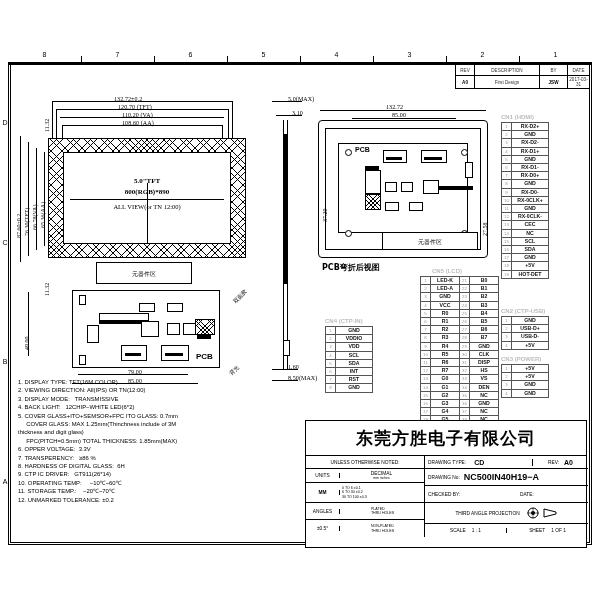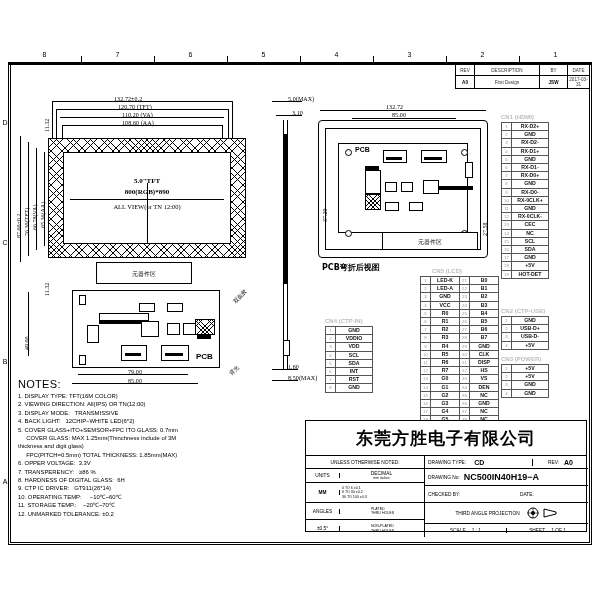--- a/index.html
+++ b/index.html
@@ -94,21 +94,21 @@
             font-family:"Liberation Sans",sans-serif;}
 
   
   #revblk{position:absolute;left:455px;top:64px;width:135px;}
   #revblk table{border-collapse:collapse;width:135px;font-size:4.6px;
                 font-family:"Liberation Sans",sans-serif;}
   #revblk td{border:.5px solid #000;text-align:center;height:8px;color:#333;}
   #revblk td.b{font-weight:bold;color:#000;}
 
   
-  #title{position:absolute;left:305px;top:420px;width:282px;height:112px;
+  #title{position:absolute;left:305px;top:420px;width:282px;height:128px;
          border:1px solid #000;box-sizing:border-box;background:#fff;}
   #company{height:34px;border-bottom:1px solid #000;display:flex;
            align-items:center;justify-content:center;
            font-family:"DejaVu Sans",sans-serif;font-size:17px;
            letter-spacing:1px;font-weight:bold;}
   #tbody{display:flex;height:81px;}
   #tleft{width:118px;border-right:1px solid #000;}
   #tright{flex:1;}
   .trow{display:flex;border-bottom:1px solid #000;box-sizing:border-box;align-items:center;}
   .tcell{font-size:4.8px;display:flex;align-items:center;
@@ -559,21 +559,20 @@
         <tr>
           <td class="n">20</td>
           <td class="s" style="width: 26px;">G7</td>
           <td class="n">40</td>
           <td class="s" style="width: 26px;">NC</td>
         </tr>
       </tbody>
     </table>
 
   <div id="notes">
-    <h1>NOTES:</h1>
     <ol id="notes-list">
         <li>1. DISPLAY TYPE: TFT(16M COLOR)</li>
         <li>2. VIEWING DIRECTION: All(IPS) OR TN(12:00)</li>
         <li>3. DISPLAY MODE:   TRANSMISSIVE</li>
         <li>4. BACK LIGHT:   12CHIP−WHITE LED(6*2)</li>
         <li>5. COVER GLASS+ITO+SEMSOR+FPC ITO GLASS: 0.7mm</li>
         <li>     COVER GLASS: MAX 1.25mm(Thinchness include of 3M</li>
         <li>thickness and digit glass)</li>
         <li>     FPC(PITCH=0.5mm) TOTAL THICKNESS: 1.85mm(MAX)</li>
         <li>6. OPPER VOLTAGE:  3.3V</li>

